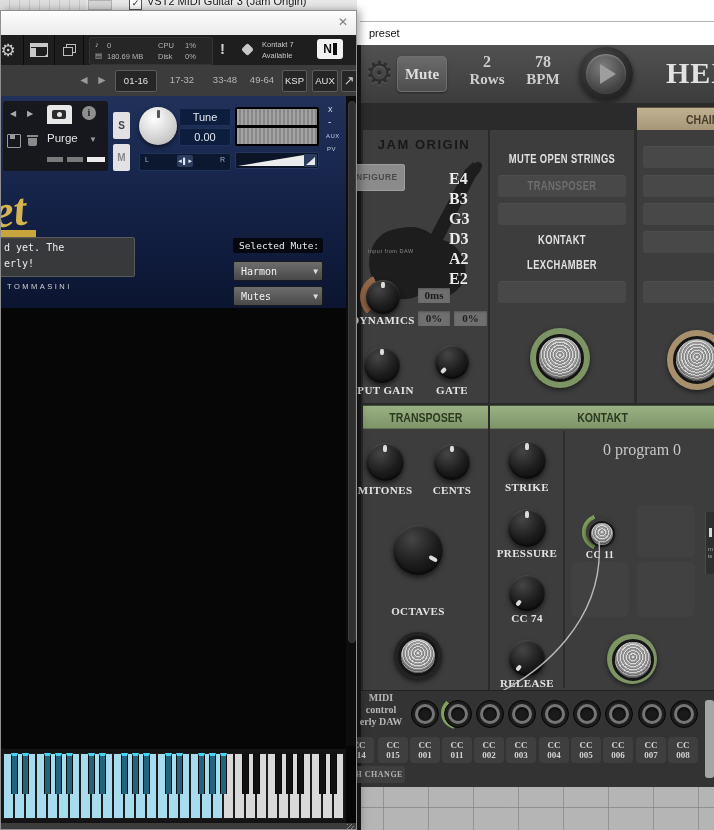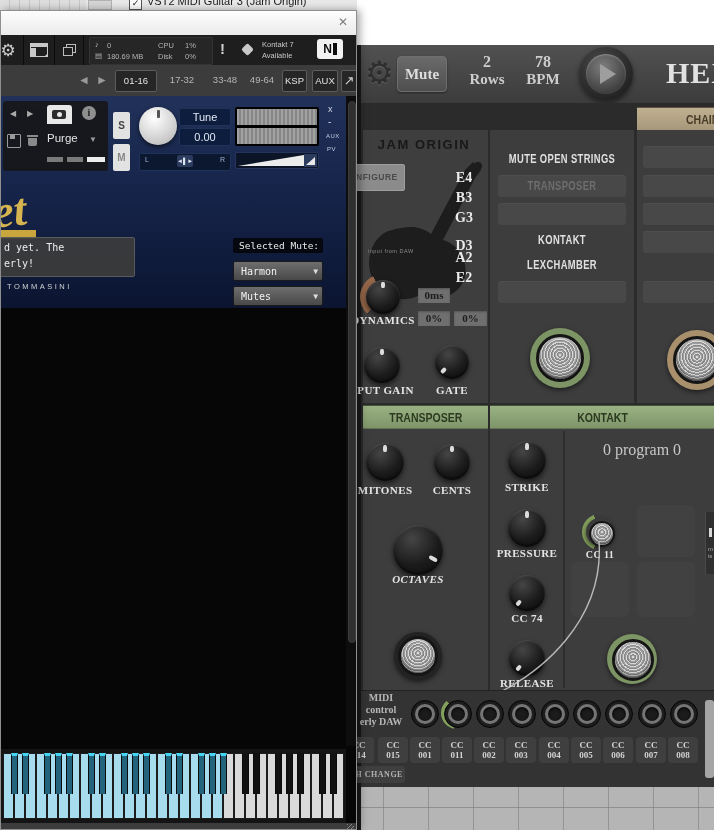--- a/index.html
+++ b/index.html
@@ -34,42 +34,45 @@
           font-size:13.5px;font-weight:700;border-top:1px solid rgba(0,0,0,.45);border-bottom:1px solid rgba(0,0,0,.35);}
   
   .ktbtn{position:absolute;top:0;height:30px;display:flex;align-items:center;justify-content:center;border-right:1px solid #0b0b0b;}
   .tab{position:absolute;top:5px;height:20px;line-height:20px;font-size:9.5px;color:#b5b5b5;text-align:center;}
   .tabbox{border:1px solid #5c5c5c;border-radius:2px;background:#262626;color:#e2e2e2;}
   .navybox{position:absolute;background:#0d1d3d;border:1px solid #1f3258;border-radius:2px;color:#dfe7f2;}
   .ddl{position:absolute;left:232px;width:90px;height:20px;border:1px solid #1a1a1a;border-radius:2px;
        background:linear-gradient(#6e6e6e,#484848);color:#f2f2f2;font-size:10px;line-height:20px;padding-left:7px;box-sizing:border-box;}
   .ddl .arr{position:absolute;right:4px;top:0;color:#ddd;font-size:8px;line-height:20px;}
   .cell{position:absolute;background:#434343;border-radius:6px;opacity:.75;}
-  .strlab{position:absolute;font-family:"Liberation Serif",serif;font-weight:700;font-size:14px;color:#ebebeb;
-          width:30px;text-align:center;}
+  .strlab{position:absolute;font-family:"Liberation Serif",serif;font-weight:700;font-size:16px;color:#ebebeb;
+          width:30px;text-align:left;}
   .ccbox{position:absolute;top:737px;width:30px;height:26px;background:#3f3f3f;border-radius:4px;
          color:#d2d2d2;font-family:"Liberation Serif",serif;font-weight:700;font-size:9px;line-height:10px;
          text-align:center;padding-top:3px;box-sizing:border-box;}
   .wkey{position:absolute;top:0;border:1px solid #1c1c1c;box-sizing:border-box;}
   .bkey{position:absolute;top:0;box-sizing:border-box;}
 </style>
 </head>
 <body>
 
 <div id="stage" style="--greenRing: #7d9464; --tanRing: #a8906c; --arcOrange: #96684a; --arcGreen: #83a05c;">
 
   <div class="abs" style="left:0;top:0;width:714px;height:10px;background:#e9e9e9;border-bottom:1px solid #cfcfcf;overflow:hidden;">
     <div class="abs" style="left:0;top:0;width:86px;height:10px;background:repeating-linear-gradient(90deg,#dedede 0 9px,#c6c6c6 9px 10px);"></div>
     <div class="abs" style="left:88px;top:0;width:24px;height:10px;background:#d6d6d6;border:1px solid #b2b2b2;box-sizing:border-box;"></div>
     <div class="abs" style="left:129px;top:-3px;width:11px;height:11px;background:#fdfdfd;border:1px solid #555;font-size:9px;line-height:11px;text-align:center;color:#222;">✓</div>
     <div class="abs" style="left:147px;top:-5px;font-size:11px;color:#1a1a1a;white-space:nowrap;">VST2 MIDI Guitar 3 (Jam Origin)</div>
   </div>
 
   <div class="abs" style="left:357px;top:0;width:357px;height:830px;background:#fff;overflow:hidden;">
 
+    <div class="abs" style="left:3px;top:21px;width:354px;height:24px;background:#fff;border-top:1px solid #b5b5b5;">
+      <span class="abs" style="left:9px;top:5px;font-size:11px;color:#111;">preset</span>
+    </div>
 
     <div class="abs" style="left:4px;top:45px;width:353px;height:58px;background:linear-gradient(#515151,#3c3c3c);border-bottom:1px solid #242424;">
       <div class="abs" style="left:4px;top:8px;font-size:32px;line-height:40px;color:#2e2e2e;text-shadow:0 1px 1px rgba(255,255,255,.15);">⚙</div>
       <div class="abs serif" style="left:36px;top:11px;width:48px;height:34px;border:1px solid #6e6e6e;border-radius:4px;
                   background:linear-gradient(#6b6b6b,#4e4e4e);color:#dedede;font-weight:700;font-size:15px;
                   text-align:center;line-height:34px;box-shadow:0 1px 2px rgba(0,0,0,.4);">Mute</div>
       <div class="abs serif" style="left:100px;top:8px;width:52px;text-align:center;color:#cdcdcd;font-weight:700;">
         <div style="font-size:16px;">2</div>
         <div style="font-size:15px;">Rows</div>
       </div>
@@ -103,21 +106,21 @@
 
     <svg class="abs" width="130" height="175" viewBox="0 0 130 175" style="left:2px;top:148px;">
       <path fill="#1d1d1d" d="M33,82 C14,86 4,112 14,132 C24,152 52,158 66,142 C76,154 98,150 105,132 C111,114 99,96 84,92 L116,30 L122,22 L114,14 L106,22 L72,86 C58,76 46,79 33,82 Z"></path>
       <circle cx="119" cy="18" r="4" fill="#1d1d1d"></circle>
     </svg>
     <div class="abs" style="left:11px;top:248px;font-size:5.5px;color:#8a8a8a;letter-spacing:.5px;">input from DAW</div>
     <div id="string-labels">
         <div class="strlab" style="left: 92px; top: 170px;">E4</div>
         <div class="strlab" style="left: 92px; top: 190px;">B3</div>
         <div class="strlab" style="left: 92px; top: 210px;">G3</div>
-        <div class="strlab" style="left: 92px; top: 230px; margin-top: 8px;">D3</div>
+        <div class="strlab" style="left: 92px; top: 230px;">D3</div>
         <div class="strlab" style="left: 92px; top: 250px;">A2</div>
         <div class="strlab" style="left: 92px; top: 270px;">E2</div>
       </div>
 
     <div class="arc" style="left:3px;top:274px;width:46px;height:46px;background:conic-gradient(from 225deg,var(--arcOrange) 0 110deg,transparent 110deg);"></div>
     <div class="k" style="left:9px;top:280px;width:34px;height:34px;">
       <div class="tickw">
           <div class="tick"></div>
         </div>
     </div>
@@ -184,21 +187,21 @@
       <div class="tickw">
           <div class="tick"></div>
         </div>
     </div>
     <div class="klabel" style="left:95px;top:484px;">CENTS</div>
     <div class="k" style="left:36px;top:525px;width:50px;height:50px;">
       <div class="tickw" style="transform:rotate(120deg);">
           <div class="tick"></div>
         </div>
     </div>
-    <div class="klabel" style="left:61px;top:573px;font-style:italic;">OCTAVES</div>
+    <div class="klabel" style="left:61px;top:605px;">OCTAVES</div>
     <div class="met-ring" style="left:37px;top:632px;width:48px;height:48px;background:#232323;">
       <div class="met" style="left:4px;top:4px;width:34px;height:34px;"></div>
     </div>
 
     <div class="abs" style="left:133px;top:429px;width:224px;height:261px;background:#3d3d3d;"></div>
     <div class="abs" style="left:206px;top:431px;width:2px;height:257px;background:#2e2e2e;"></div>
     <div class="k" style="left:151px;top:441px;width:38px;height:38px;">
       <div class="tickw">
           <div class="tick"></div>
         </div>

